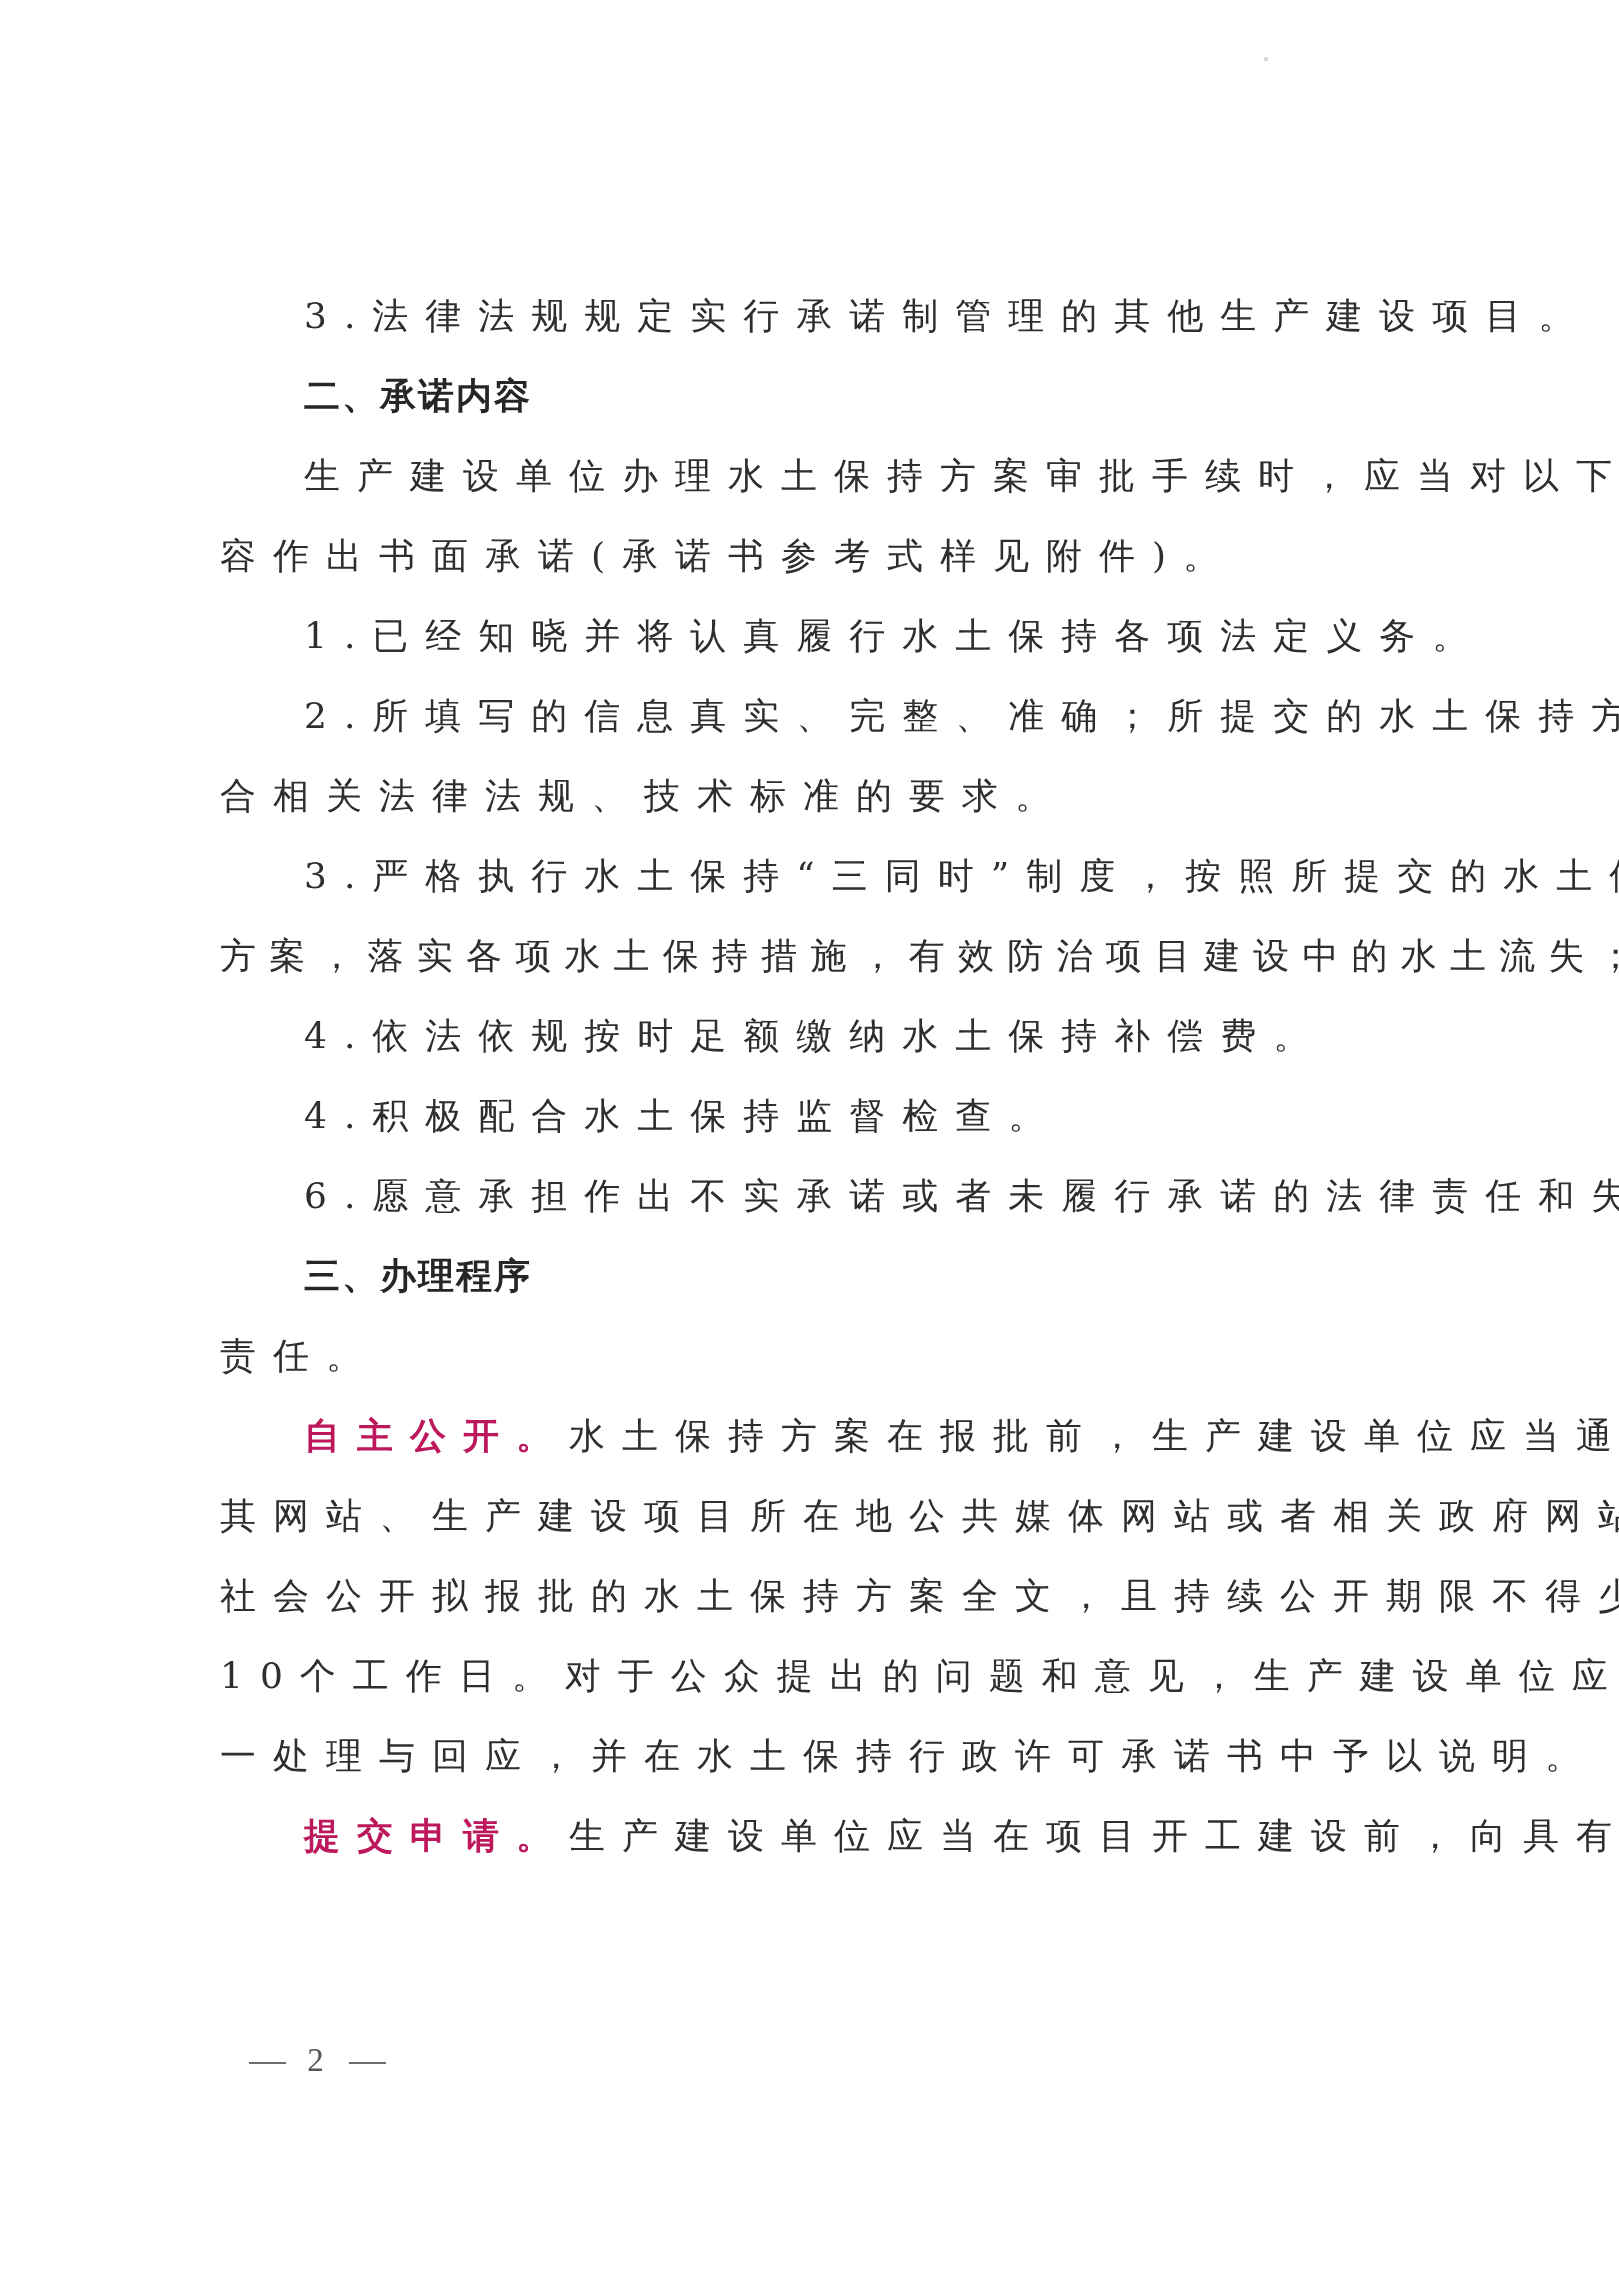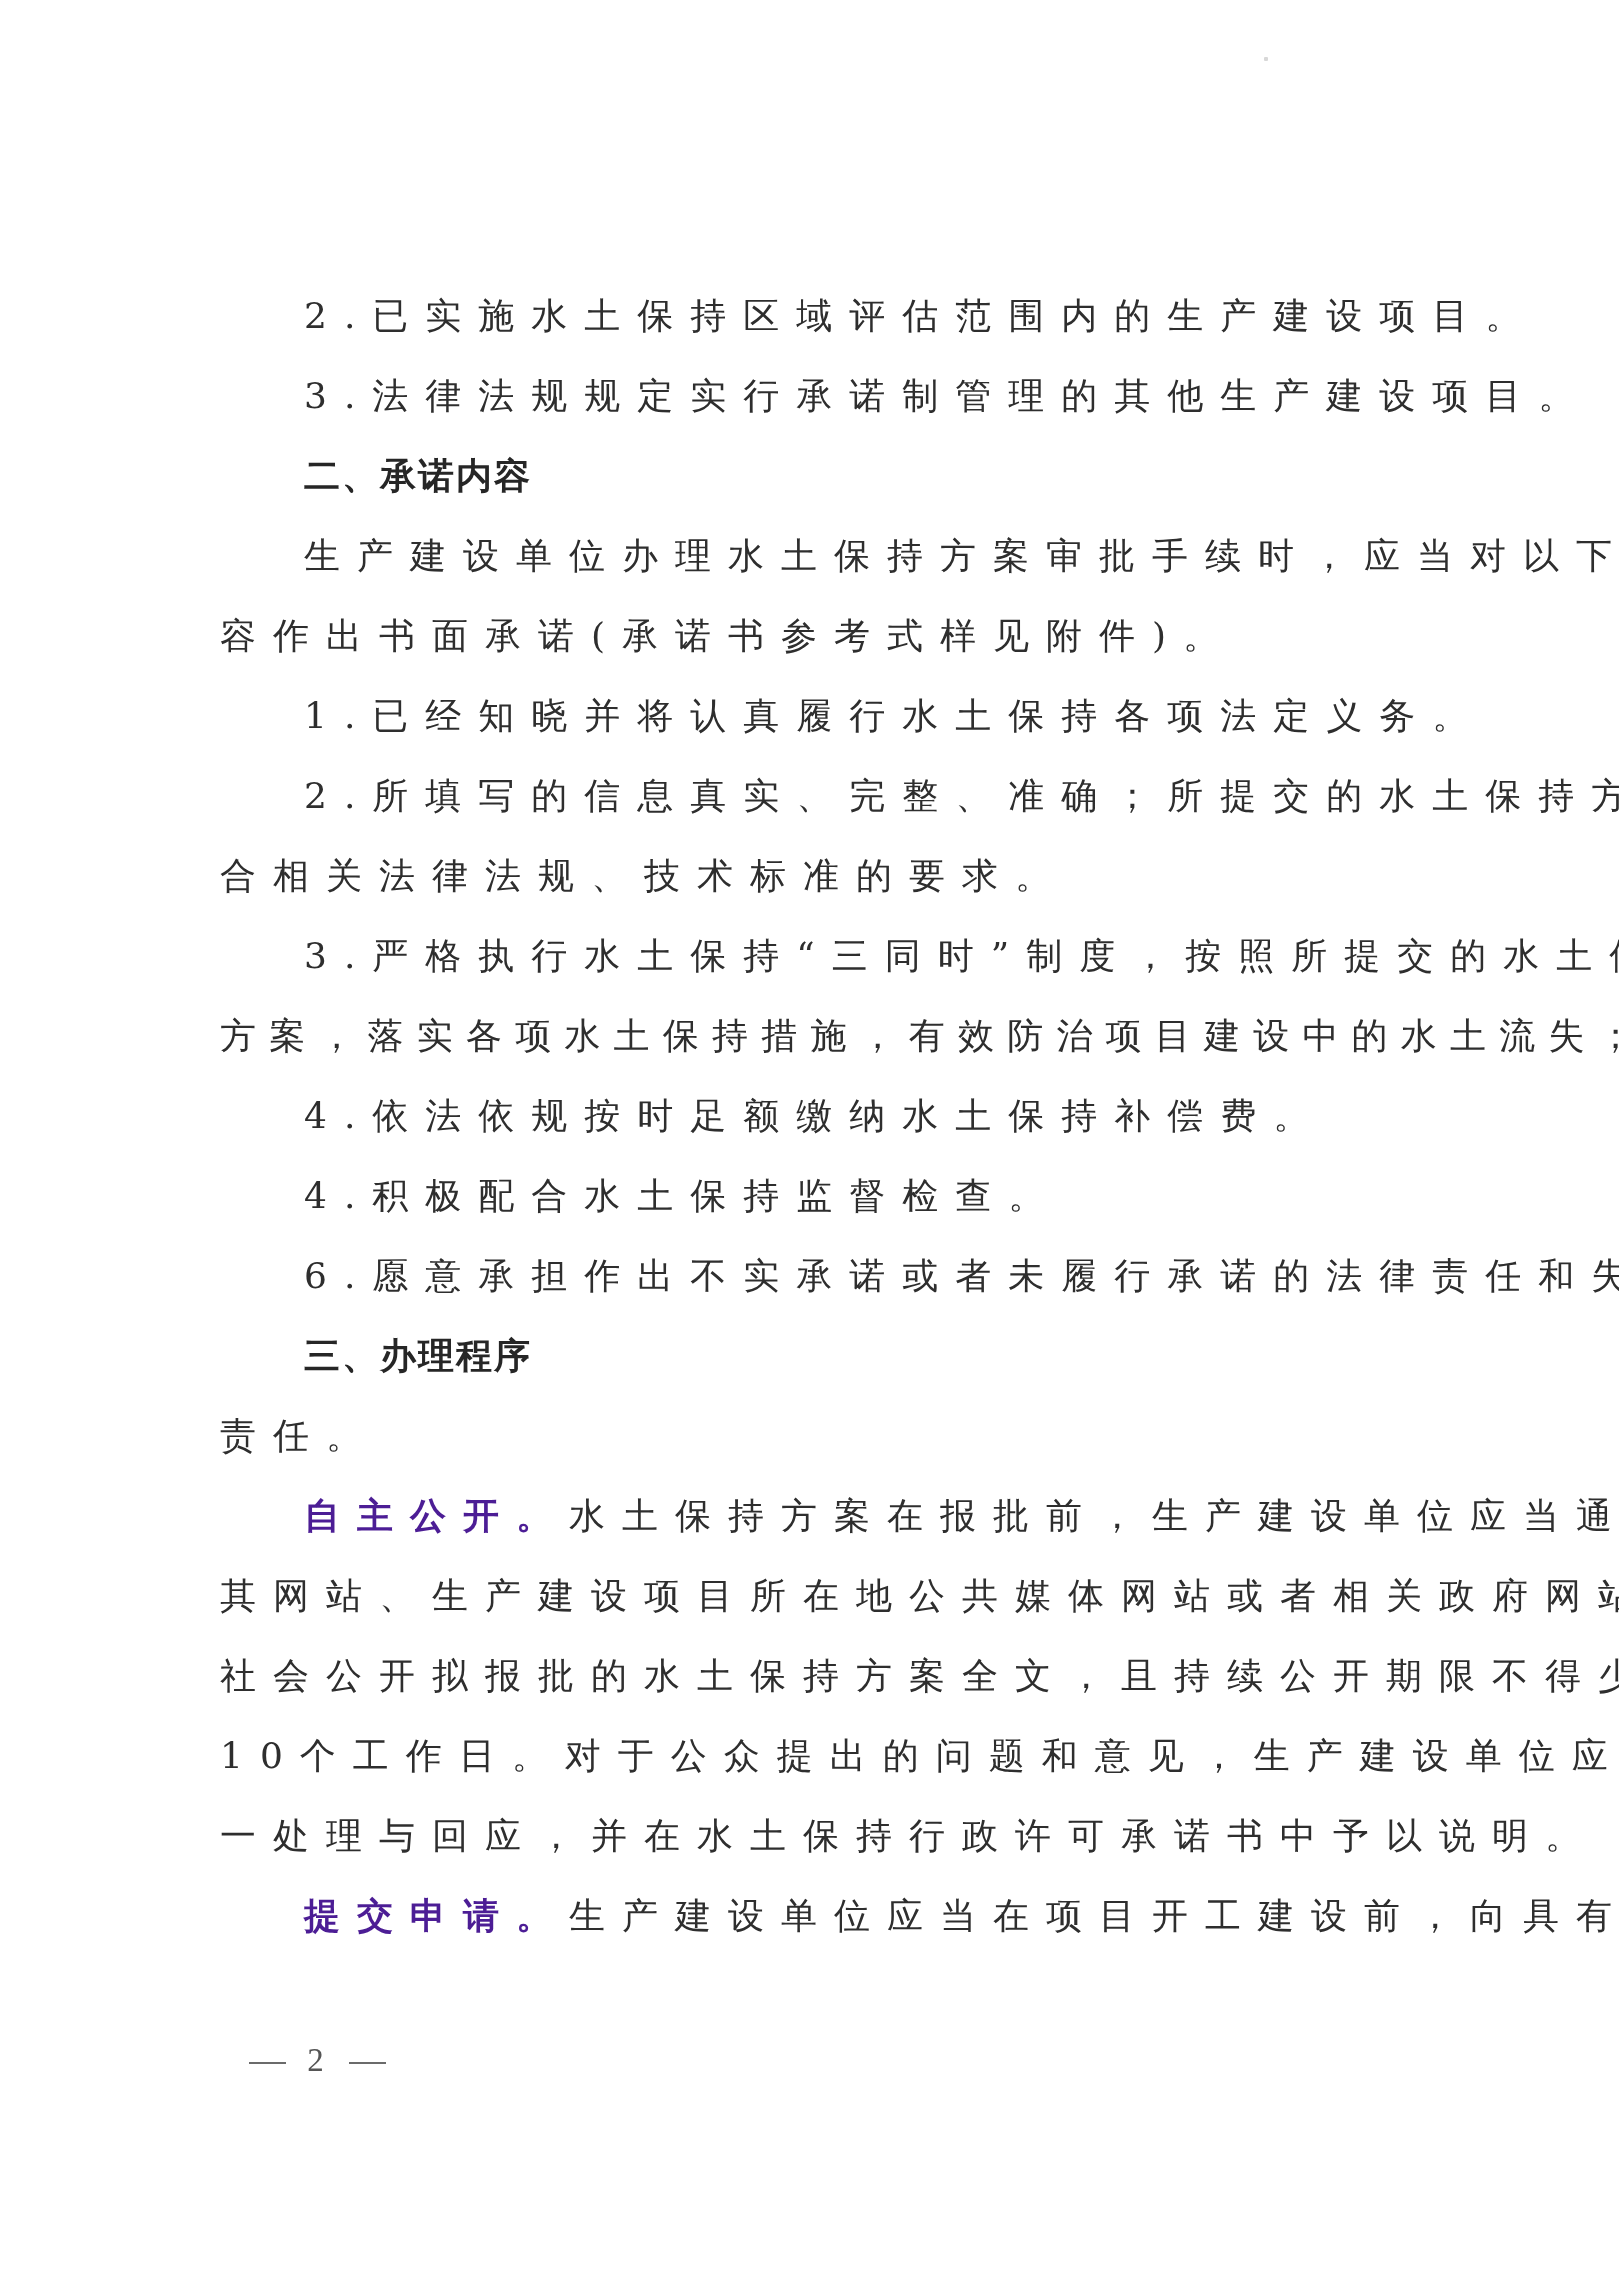--- a/index.html
+++ b/index.html
@@ -34,21 +34,21 @@
     }
     .heading {
       font-family: Liberation Sans, sans-serif;
       font-weight: bold;
       letter-spacing: 2px;
       color: #262626;
     }
     .bold-lead {
       font-family: "DejaVu Sans", "Liberation Sans", sans-serif;
       font-weight: bold;
-      color: #4c1d95;
+      color: #be185d;
     }
     .page-number {
       position: absolute;
       left: 227px;
       top: 2042px;
       font-family: "Liberation Serif", "DejaVu Serif", serif;
       font-size: 33px;
       color: #555555;
       white-space: nowrap;
       letter-spacing: 3.9px;
@@ -70,21 +70,20 @@
       background: #d8d8d8;
       border-radius: 1px;
     }
   </style>
 </head>
 <body>
 
 <div class="speck"></div>
 
 <div class="page">
-  <div class="line indent"><span>2.已实施水土保持区域评估范围内的生产建设项目。</span></div>
   <div class="line indent"><span>3.法律法规规定实行承诺制管理的其他生产建设项目。</span></div>
   <div class="line indent heading"><span>二、承诺内容</span></div>
   <div class="line indent"><span>生产建设单位办理水土保持方案审批手续时，应当对以下内</span></div>
   <div class="line"><span>容作出书面承诺(承诺书参考式样见附件)。</span></div>
   <div class="line indent"><span>1.已经知晓并将认真履行水土保持各项法定义务。</span></div>
   <div class="line indent"><span>2.所填写的信息真实、完整、准确；所提交的水土保持方案符</span></div>
   <div class="line"><span>合相关法律法规、技术标准的要求。</span></div>
   <div class="line indent"><span>3.严格执行水土保持“三同时”制度，按照所提交的水土保持</span></div>
   <div class="line" style="letter-spacing:13.2px"><span>方案，落实各项水土保持措施，有效防治项目建设中的水土流失；</span></div>
   <div class="line indent"><span>4.依法依规按时足额缴纳水土保持补偿费。</span></div>

